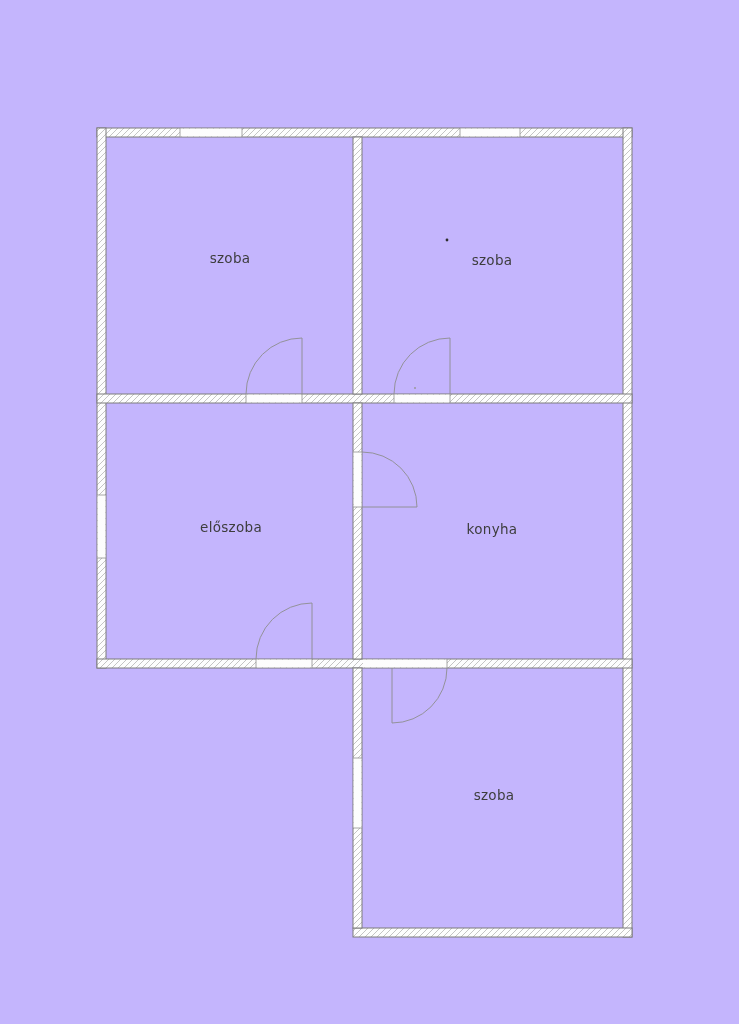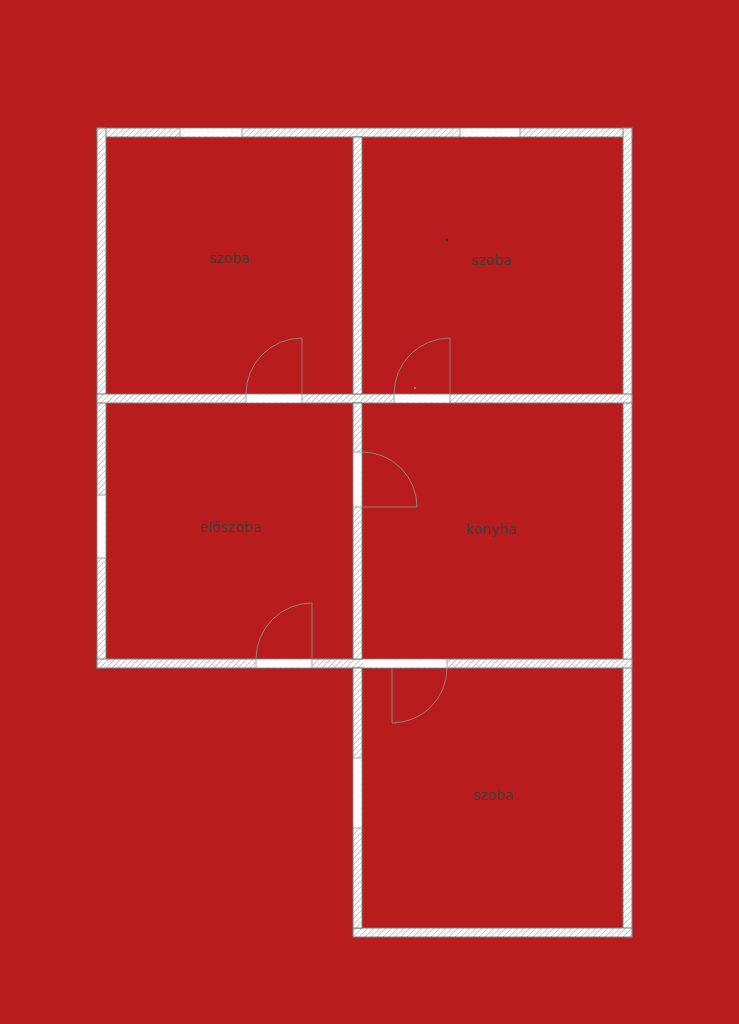--- a/index.html
+++ b/index.html
@@ -8,21 +8,21 @@
     background: #fdfdfd;
     width: 739px;
     height: 1024px;
     overflow: hidden;
     font-family: "DejaVu Sans", sans-serif;
   }
   .page {
     position: relative;
     width: 739px;
     height: 1024px;
-    background: #b91c1c;
+    background: #c4b5fd;
   }
   svg { display: block; }
   .room-label {
     font-family: "DejaVu Sans", sans-serif;
     font-size: 13.5px;
     letter-spacing: 0.3px;
   }
   .wall-rect { stroke-width: 1; }
   .gap-fill { fill: #fdfdfd; stroke: none; }
   .gap-tick { stroke-width: 0.8; }

